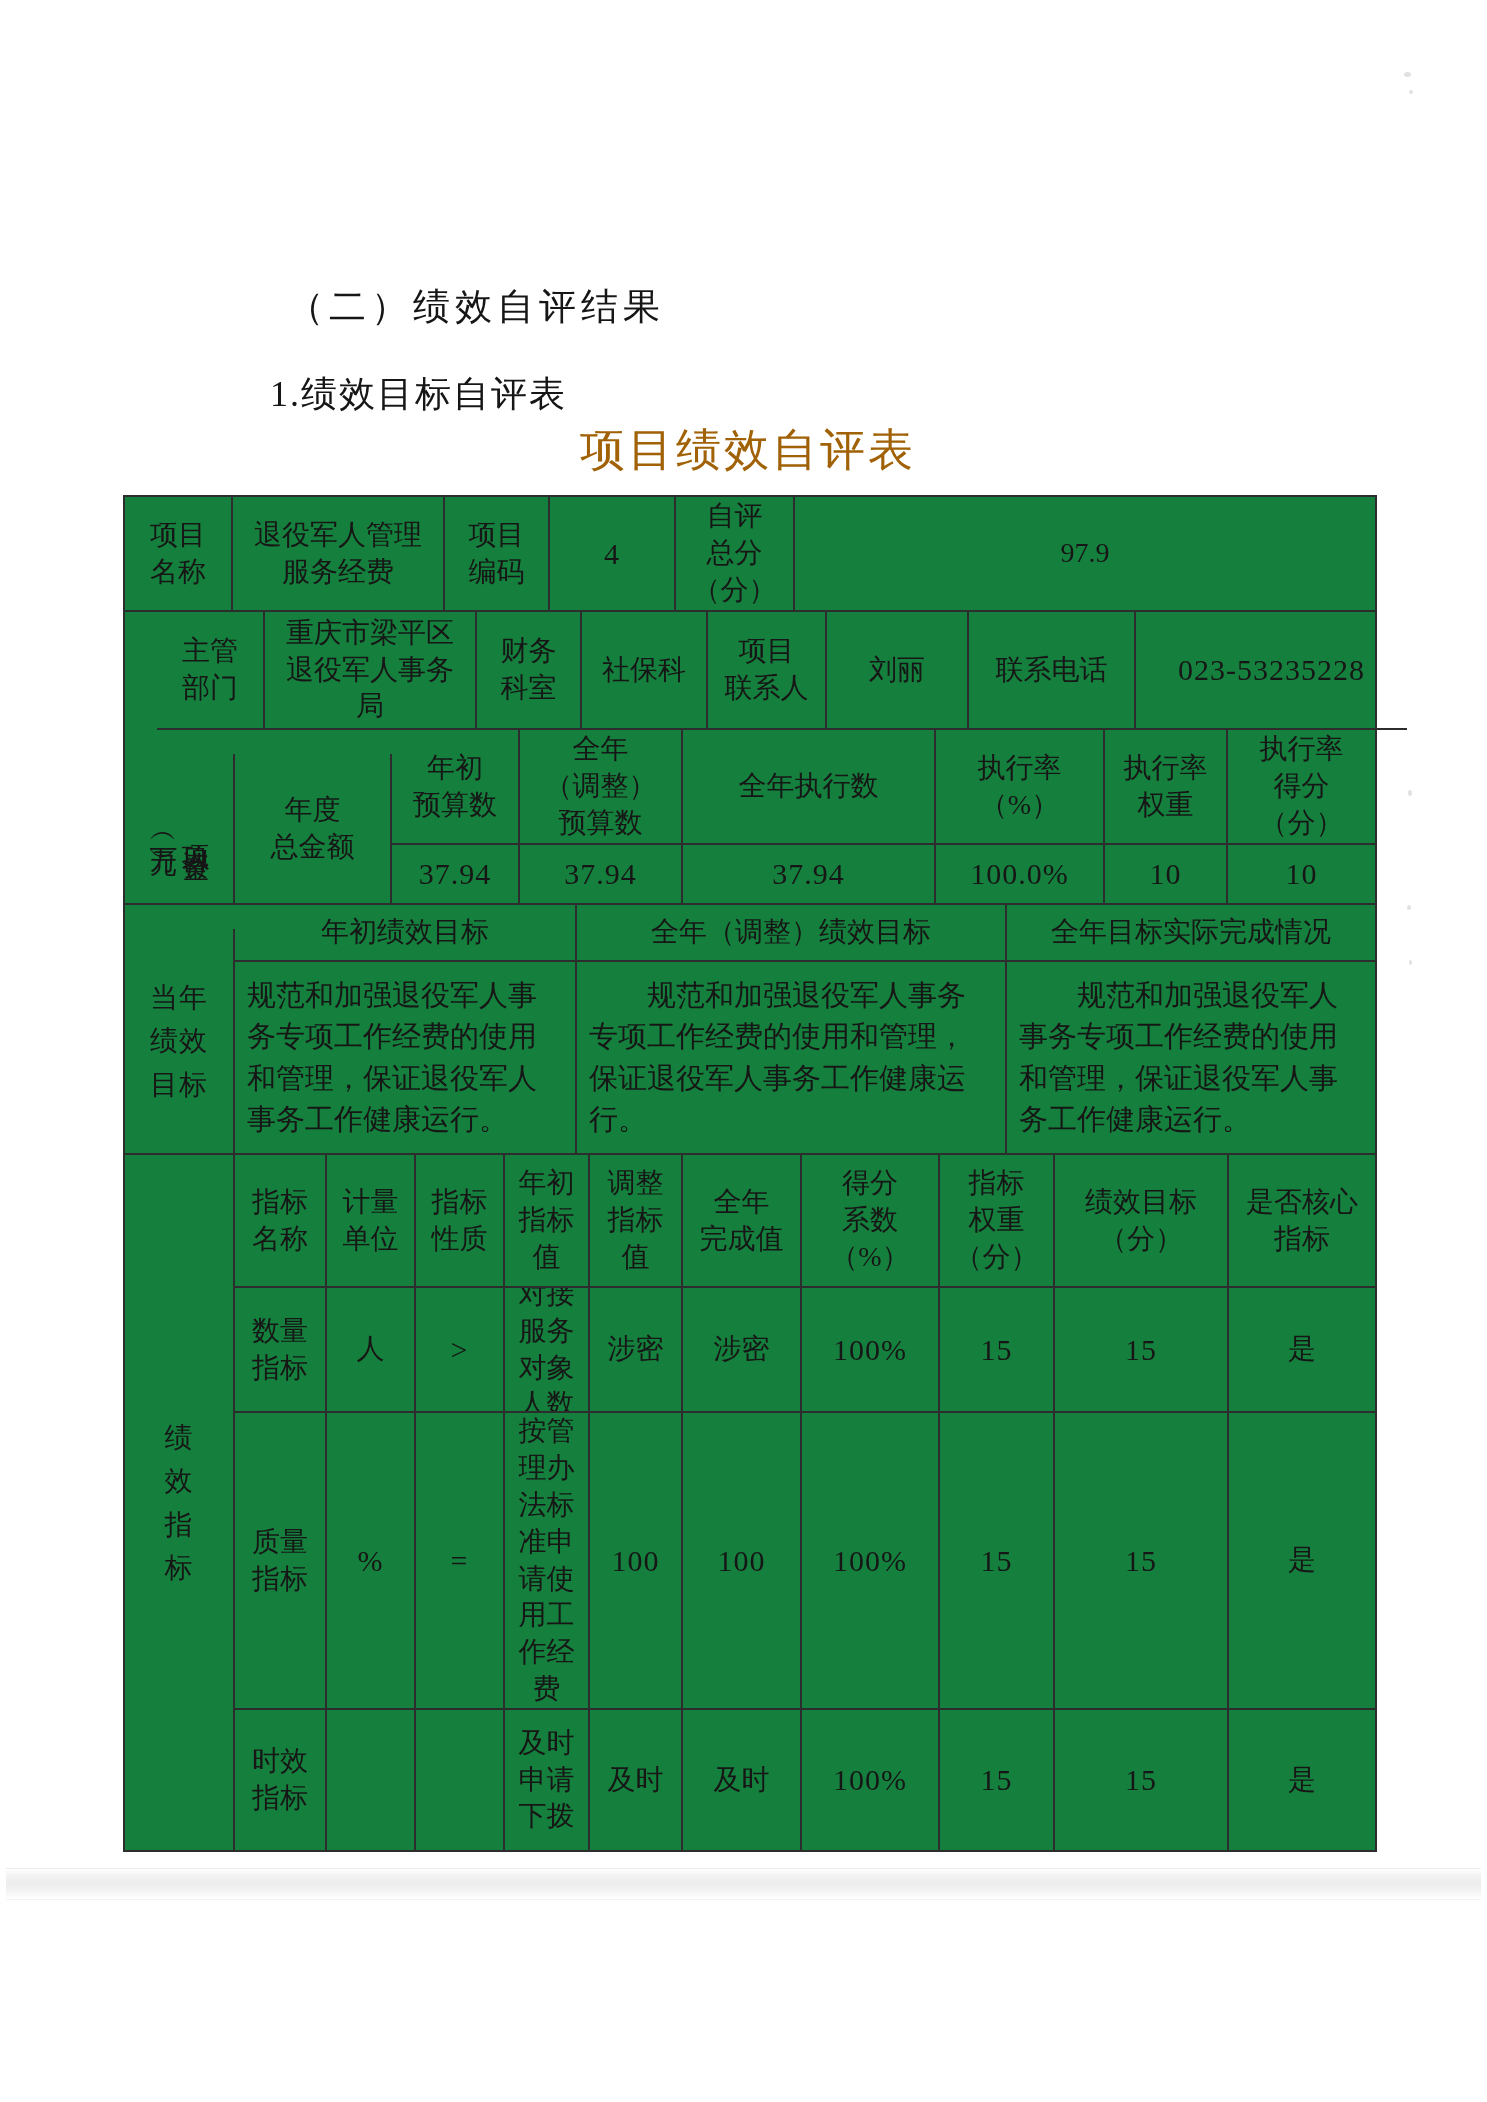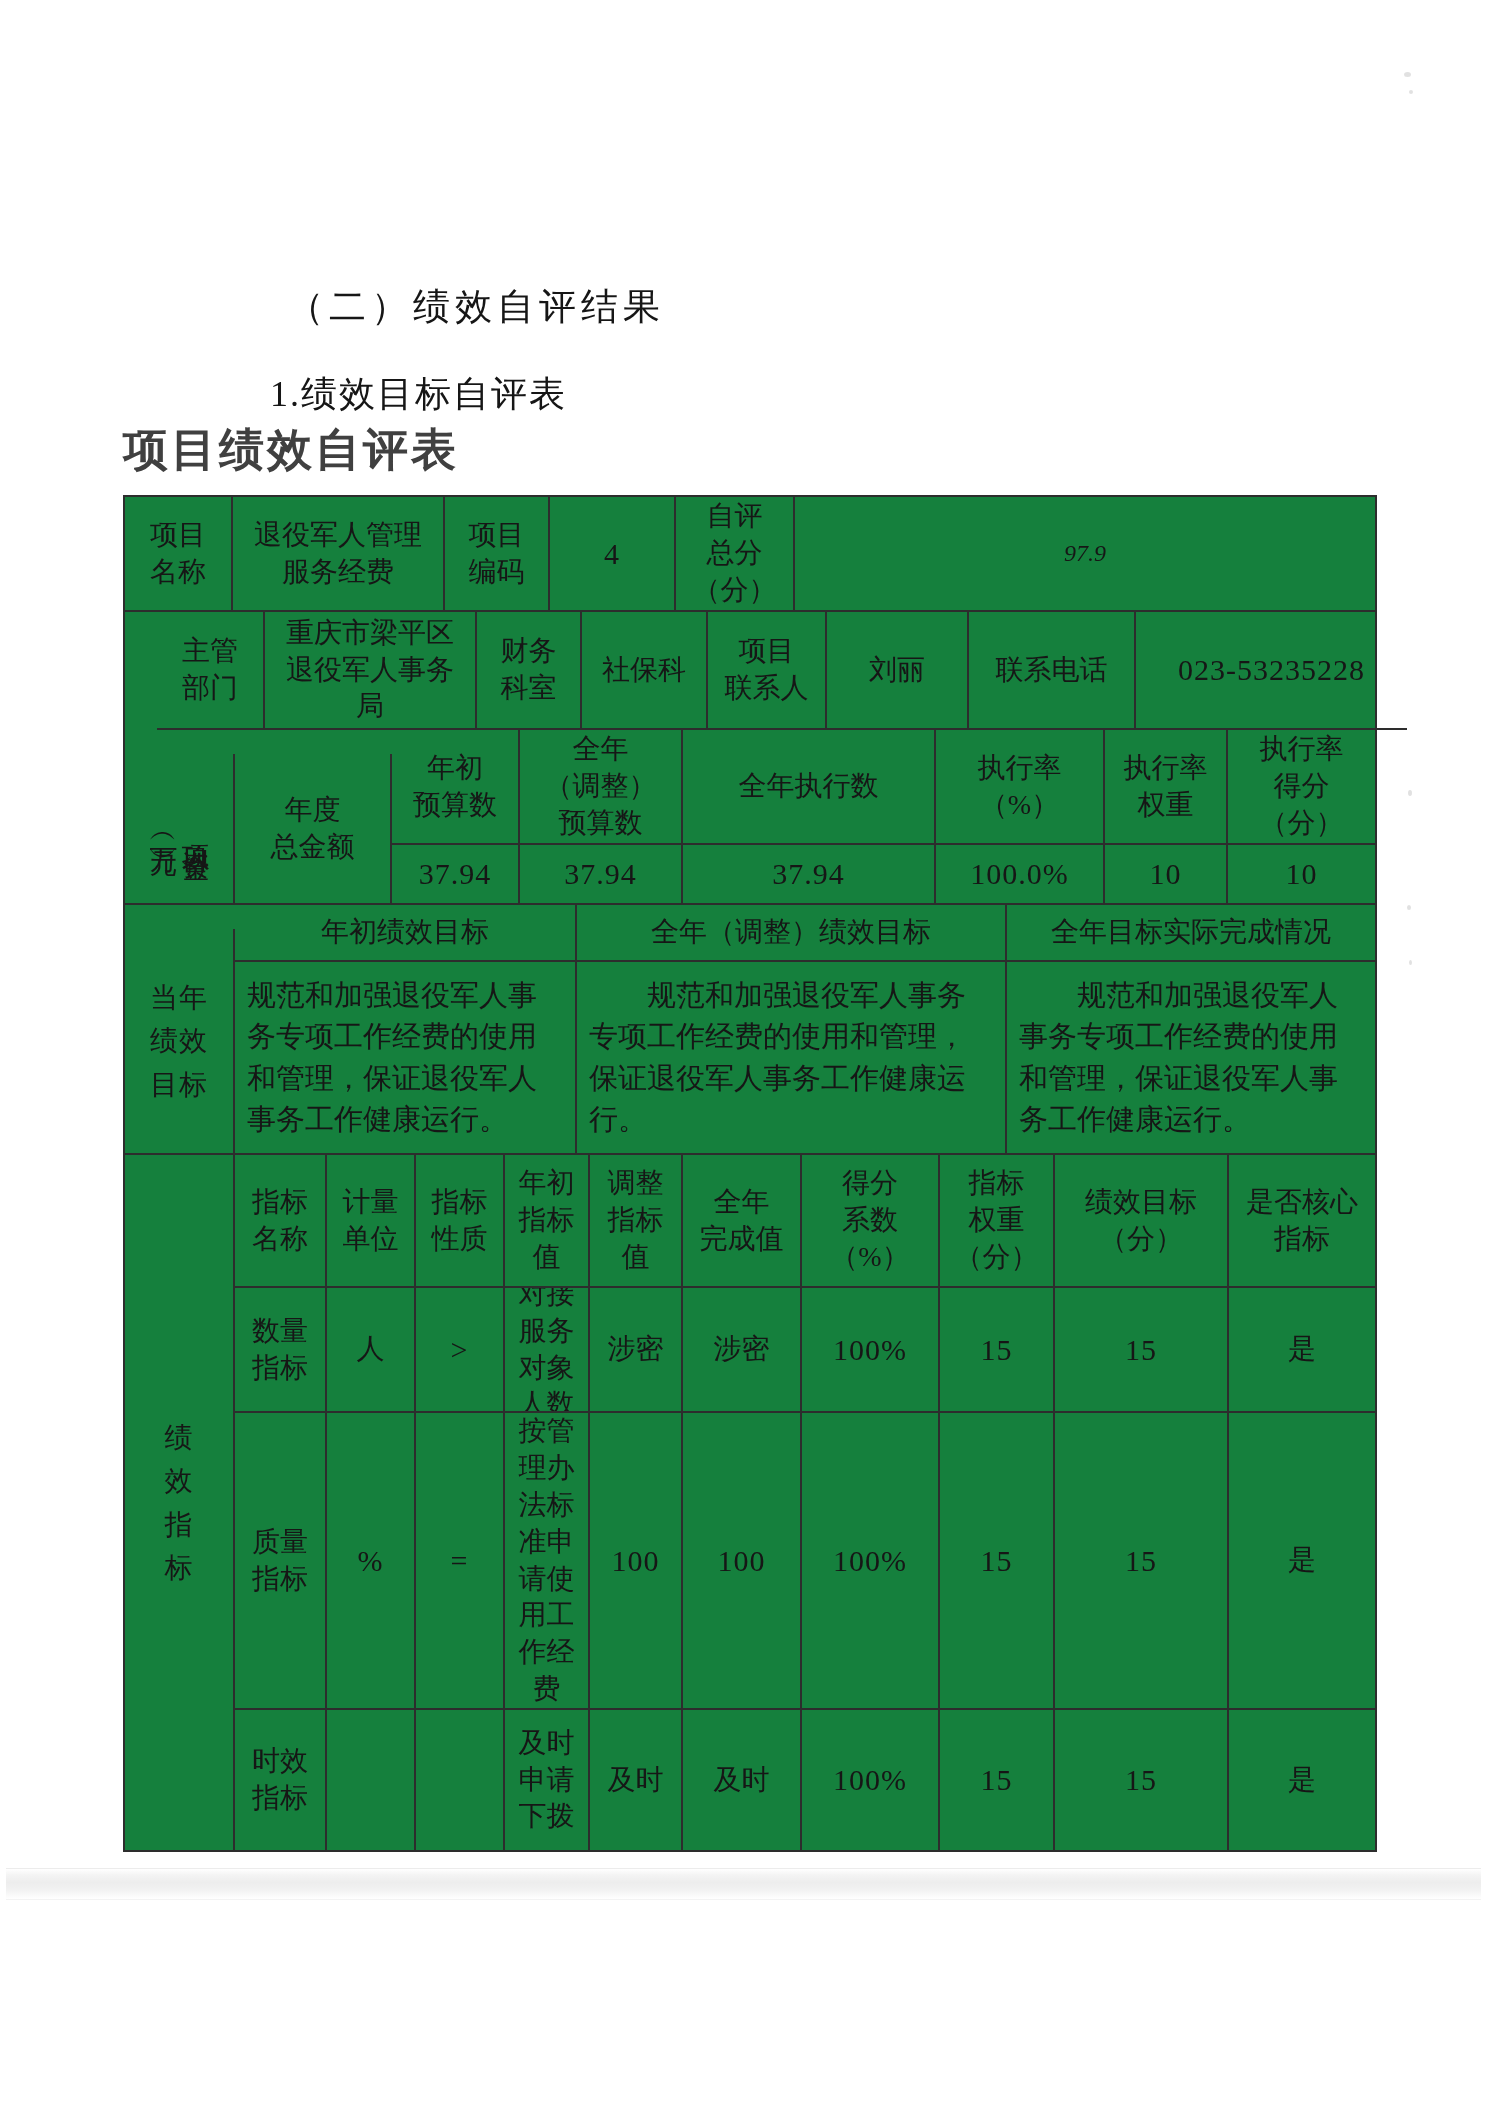--- a/index.html
+++ b/index.html
@@ -10,38 +10,38 @@
   }
   .h1{
     position:absolute;left:287px;top:282px;font-size:37px;letter-spacing:5px;
     font-weight:500;white-space:nowrap;text-align:right;
   }
   .h2{
     position:absolute;left:270px;top:370px;font-size:36px;letter-spacing:2px;
     font-weight:500;white-space:nowrap;
   }
   .tbl-title{
-    position:absolute;left:123px;top:420px;width:1250px;text-align:left;
-    font-size:45px;font-weight:700;letter-spacing:3px;color:#404040;
+    position:absolute;left:123px;top:420px;width:1250px;text-align:center;
+    font-size:45px;font-weight:400;letter-spacing:3px;color:#a16207;
   }
   .tbl{
     position:absolute;left:123px;top:495px;width:1250px;
     border:2px solid #2d2d2d;background:#15803d;
   }
   .band{display:grid;width:1250px;}
   .c{
     box-sizing:border-box;display:flex;align-items:center;justify-content:center;
     text-align:center;white-space:pre-line;font-size:28px;line-height:1.32;
     border-right:2px solid #2d2d2d;border-bottom:2px solid #2d2d2d;
     padding:2px;overflow:hidden;
   }
   .lr{border-right:none;}  
   .nb{border-bottom:none;} 
   .num{font-size:30px;letter-spacing:1px;}
-  .big{font-size:24px;font-style:italic;}
+  .big{font-size:28px;}
   .vert{writing-mode:vertical-rl;letter-spacing:3px;line-height:1.15;}
   .stack{line-height:1.55;letter-spacing:1px;}
   .para{justify-content:flex-start;padding:24px 12px;}
   .ptext{display:block;width:100%;text-align:left;font-size:29px;line-height:1.42;white-space:pre-line;}
   .indent{text-indent:2em;}
   
   .bandA1{grid-template-columns:108px 212px 105px 126px 119px 580px;grid-template-rows:115px;}
   .bandA2{grid-template-columns:108px 212px 105px 126px 119px 142px 167px 271px;grid-template-rows:118px;padding-left:32px;}
   .bandB{grid-template-columns:110px 157px 128px 163px 253px 169px 123px 147px;grid-template-rows:115px 60px;}
   .bandC{grid-template-columns:110px 342px 430px 368px;grid-template-rows:57px 193px;}

